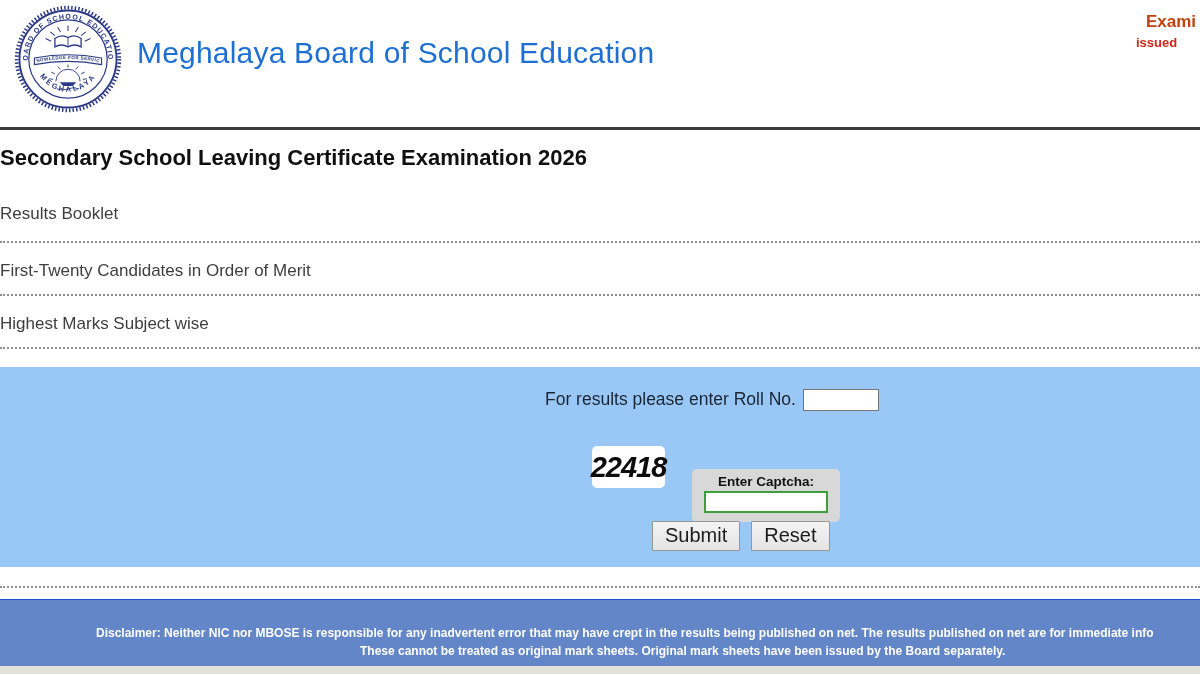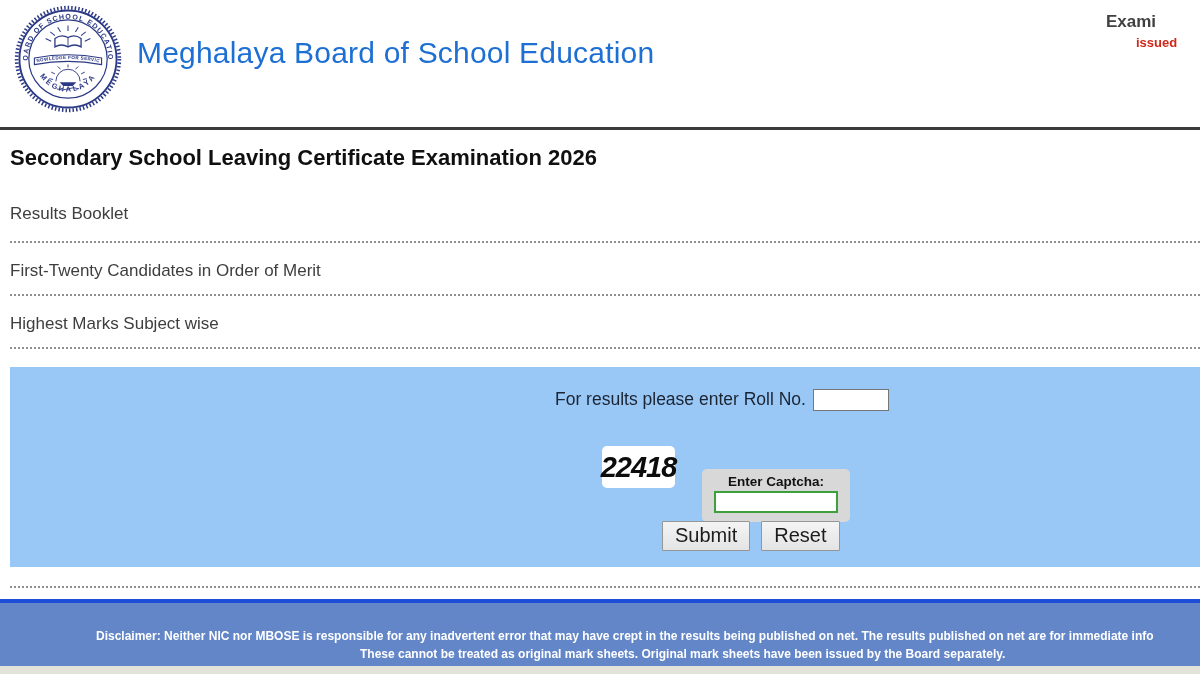--- a/index.html
+++ b/index.html
@@ -5,27 +5,27 @@
   * { margin:0; padding:0; box-sizing:border-box; }
   html,body { width:1200px; height:675px; overflow:hidden; background:#ffffff;
               font-family:"Liberation Sans", sans-serif; }
   .page { position:relative; width:1200px; height:675px; overflow:hidden; }
 
   
   .site-header { position:relative; height:130px; border-bottom:3px solid #3b3b3b; background:#fff; }
   .logo { position:absolute; left:12px; top:3px; width:112px; height:112px; }
   .site-title { position:absolute; left:137px; top:36px; font-size:30px; font-weight:400;
                 color:#1d6fd3; letter-spacing:.2px; white-space:nowrap; }
-  .notice-line1 { position:absolute; left:1106px; top:12px; font-size:17px; font-weight:bold;
-                  color:#404040; white-space:nowrap; }
+  .notice-line1 { position:absolute; left:1146px; top:12px; font-size:17px; font-weight:bold;
+                  color:#c2410c; white-space:nowrap; }
   .notice-line2 { position:absolute; left:1136px; top:35px; font-size:13px; font-weight:bold;
                   color:#d22619; white-space:nowrap; }
 
   
-  .content { padding-left:10px; }
+  .content { padding-left:0; }
   .page-heading { margin-top:15px; font-size:22px; line-height:26px; font-weight:bold; color:#101010; }
 
   .link-row { display:block; font-size:17px; line-height:20px; color:#3e3e3e; text-decoration:none;
               border-bottom:2px dotted #8f8f8f; padding:18px 0 13px; cursor:pointer; }
   .link-row.first { padding-top:33px; padding-bottom:17px; }
 
   
   .panel { position:relative; margin-top:18px; height:200px; background:#9ac8f6; }
   .roll-row { position:absolute; left:545px; top:22px; display:flex; align-items:flex-start; gap:7px; }
   .roll-label { font-size:17.5px; color:#1a2433; white-space:nowrap; }
@@ -42,21 +42,21 @@
 
   .btn-row { position:absolute; left:652px; top:154px; display:flex; gap:11px; }
   .btn { font-family:"Liberation Sans", sans-serif; font-size:20px; color:#1c1c1c;
          background:linear-gradient(#f4f4f4,#e4e4e4); border:1px solid #969696; border-radius:1px;
          padding:2px 12px 3px; cursor:pointer; }
 
   .dotted-end { margin-top:19px; border-top:2px dotted #8f8f8f; height:0; }
 
   
   .site-footer { position:relative; margin-top:11px; height:67px; background:#6286c8;
-                 border-top:4px solid #1d4ed8; color:#fff; font-weight:bold; font-size:12px; }
+                 border-top:1px solid #1d4ed8; color:#fff; font-weight:bold; font-size:12px; }
   .f-line1 { position:absolute; left:96px; top:26px; white-space:nowrap; }
   .f-line2 { position:absolute; left:360px; top:44px; white-space:nowrap; }
   .bottom-strip { height:8px; background:#e3e3da; }
 </style>
 </head>
 <body>
 
 <div class="page">
 
   <header class="site-header">

